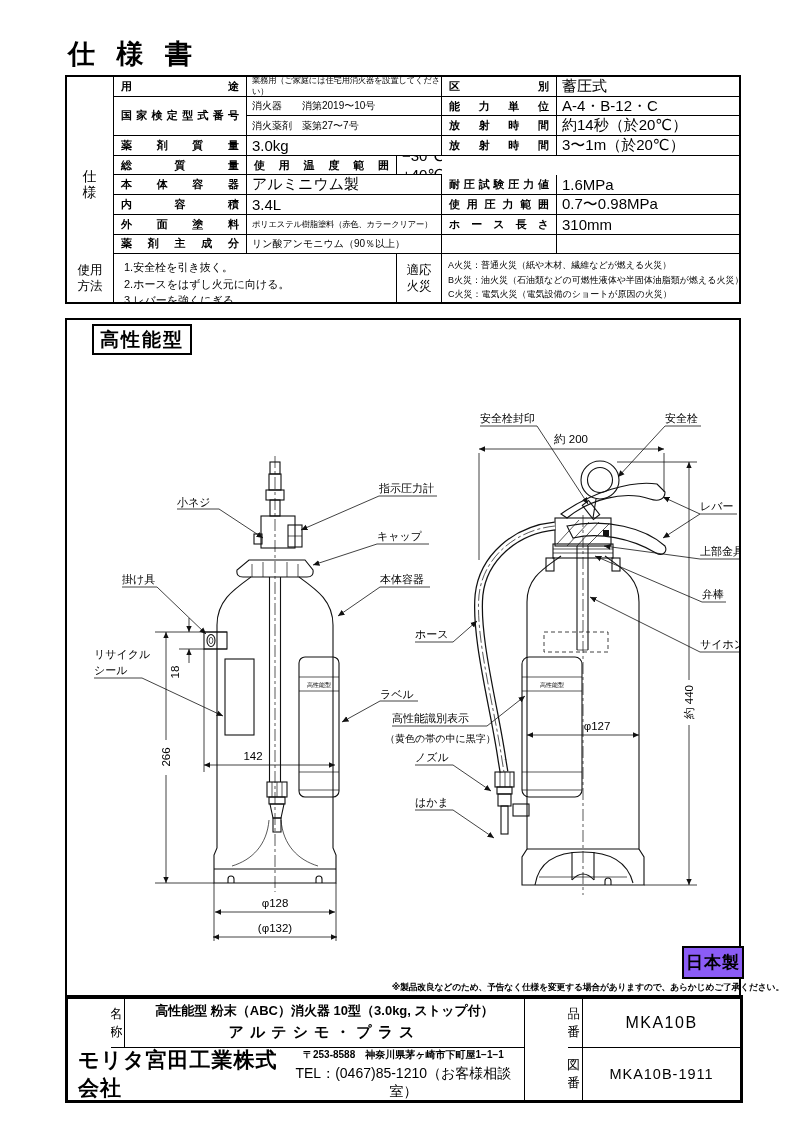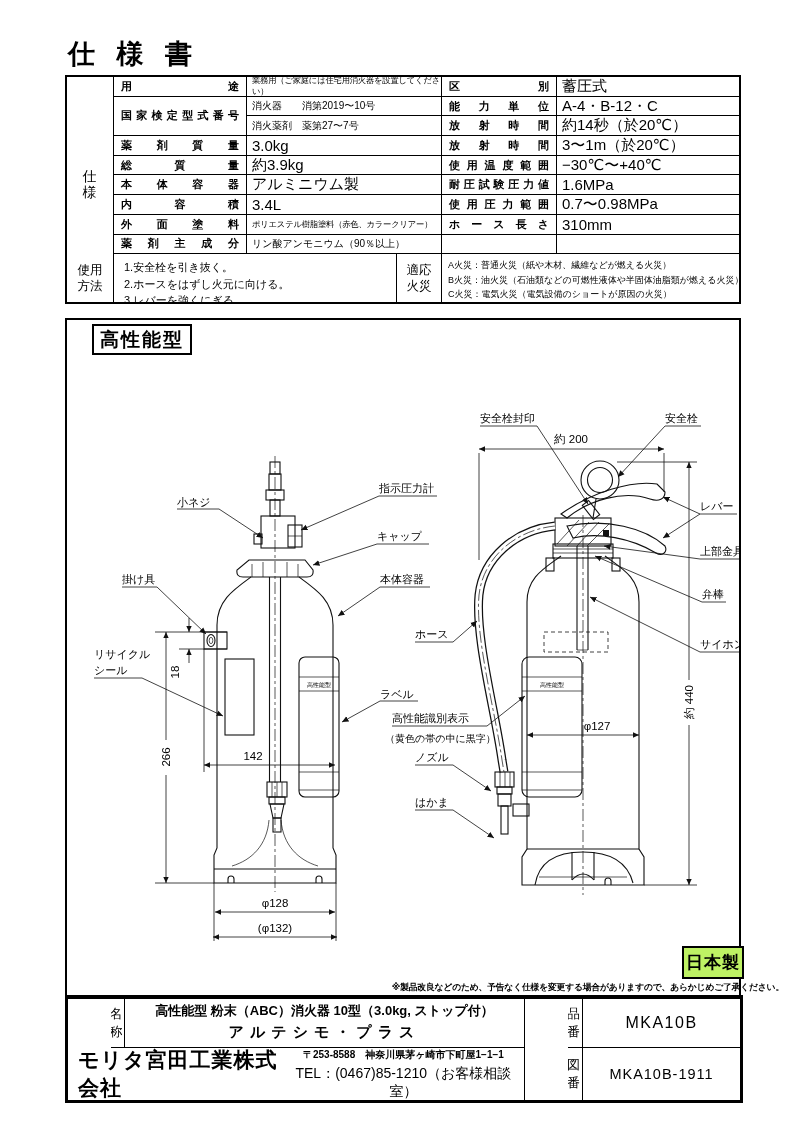--- a/index.html
+++ b/index.html
@@ -20,21 +20,21 @@
   .f8{font-size:8.3px;letter-spacing:-0.2px;}
   .f10{font-size:10px;}
   .side{grid-row:1/10;justify-content:center;}
   .side span{writing-mode:vertical-rl;font-size:14px;letter-spacing:16px;padding-top:16px;}
   .hdr2{flex-direction:column;justify-content:center;font-size:12.5px;line-height:1.3;}
   .steps{display:block;padding:5px 0 0 10px;font-size:11px;line-height:1.5;grid-column:2/4;}
   .fire{display:block;padding:4px 0 0 6px;font-size:9px;line-height:1.6;white-space:nowrap;grid-column:5/7;}
   
   .badge{position:absolute;left:92px;top:324px;width:96px;height:27px;border:2px solid #000;background:#fff;
          display:flex;align-items:center;justify-content:center;font-size:19px;font-weight:bold;letter-spacing:2px;z-index:3;}
-  .madein{position:absolute;left:682px;top:946px;width:58px;height:29px;border:2.5px solid #000;background:#bef264;
+  .madein{position:absolute;left:682px;top:946px;width:58px;height:29px;border:2.5px solid #000;background:#8b5cf6;
           display:flex;align-items:center;justify-content:center;font-size:17px;font-weight:bold;letter-spacing:1px;z-index:3;}
   .note{position:absolute;top:982px;right:64px;font-size:8.8px;font-weight:bold;letter-spacing:-0.2px;z-index:3;}
   
   .dbox{position:absolute;left:65px;top:318px;width:672px;height:677px;border:2px solid #000;}
   .dbox svg{position:absolute;left:0;top:0;}
   
   .ft{position:absolute;left:65px;top:995px;width:672px;border:3px solid #000;
       display:grid;grid-template-columns:57px 400px 58px 157px;grid-template-rows:50px 52px;}
   .fc{border-right:1px solid #000;border-bottom:1px solid #000;display:flex;align-items:center;justify-content:center;overflow:hidden;}
   .fhdr{font-size:13px;letter-spacing:3px;margin-left:43px;}
@@ -101,21 +101,20 @@
       </div>
     <div class="tc val vspan">3.0kg</div>
     <div class="tc lbl">
         <span>放射時間</span>
       </div>
     <div class="tc val noR">3〜1m（於20℃）</div>
 
     <div class="tc lbl" style="grid-column:2">
         <span>総質量</span>
       </div>
-    <div class="tc val vspan">約3.9kg</div>
     <div class="tc lbl">
         <span>使用温度範囲</span>
       </div>
     <div class="tc val noR">−30℃〜+40℃</div>
 
     <div class="tc lbl" style="grid-column:2">
         <span>本体容器</span>
       </div>
     <div class="tc val vspan">アルミニウム製</div>
     <div class="tc lbl">

